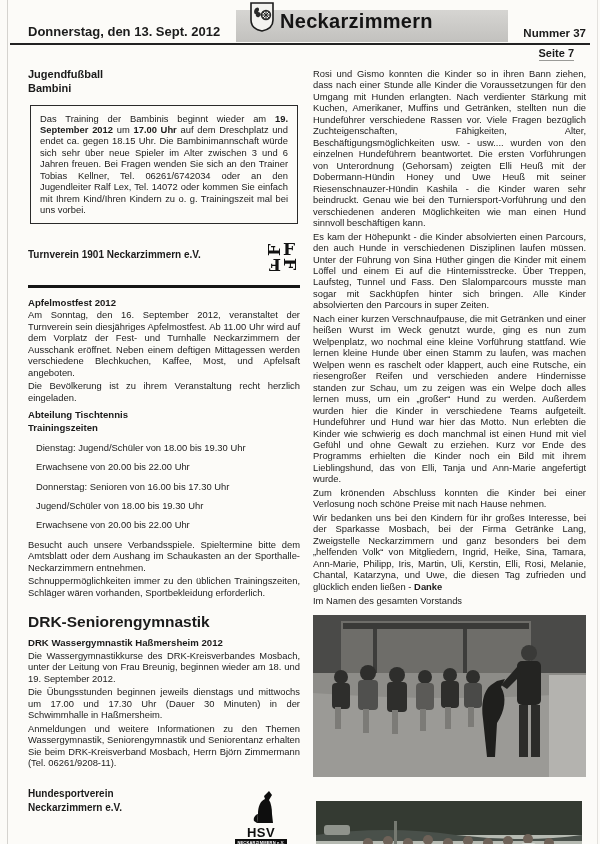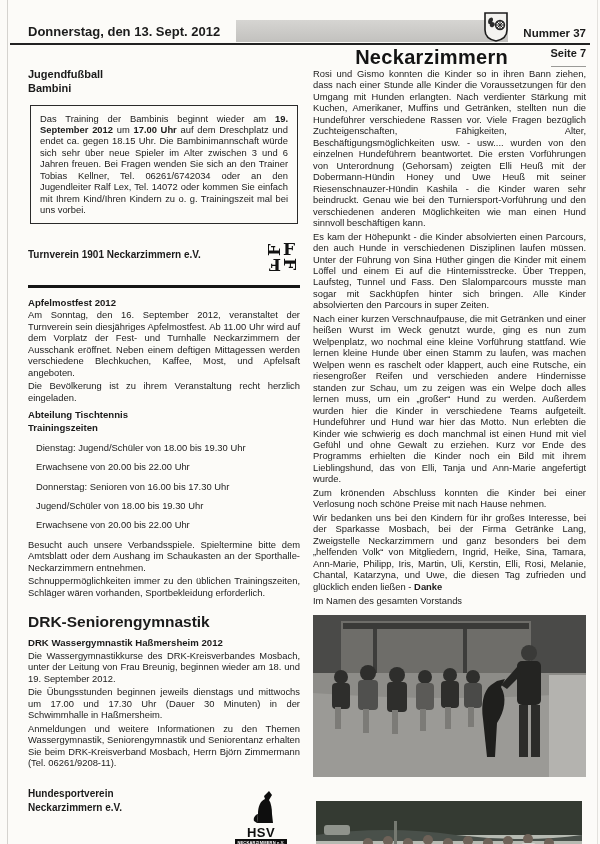--- a/index.html
+++ b/index.html
@@ -4,28 +4,28 @@
 <style>
   html,body{margin:0;padding:0;background:#e9e8e5;}
   .page{position:relative;width:600px;height:844px;background:#fcfbf8;overflow:hidden;
         font-family:"Liberation Sans",sans-serif;color:#1b1b1b;margin:0 auto;}
   .page::before{content:"";position:absolute;left:7px;top:0;bottom:0;width:1px;background:#d5d3cf;}
   .page::after{content:"";position:absolute;right:2px;top:0;bottom:0;width:1px;background:#e3e1dd;}
 
   
   .header{position:absolute;top:16px;left:28px;right:14px;height:26px;}
   .date{position:absolute;left:0;bottom:3px;font-weight:bold;font-size:13px;}
-  .titlebar{position:absolute;left:208px;right:78px;bottom:0;height:22px;
-            background:linear-gradient(180deg,#d6d5d2,#c2c1be);display:flex;align-items:flex-end;flex-direction:column;}
+  .titlebar{position:absolute;left:208px;right:78px;bottom:0;height:32px;
+            background:linear-gradient(180deg,#d6d5d2,#c2c1be);display:flex;align-items:flex-start;}
   .crest{margin-left:14px;margin-top:-8px;flex:0 0 auto;}
   .masthead{font-size:20px;font-weight:bold;margin-left:6px;letter-spacing:.3px;color:#141414;}
   .issue{position:absolute;right:0;bottom:3px;font-weight:bold;font-size:11.5px;}
   .header-rule{position:absolute;top:43px;left:10px;right:10px;height:2px;background:#222;}
-  .page-num{position:absolute;top:47px;right:14px;font-weight:bold;font-size:11px;
-            border-bottom:1px solid #9a9a97;padding-bottom:7px;}
+  .page-num{position:absolute;top:47px;right:26px;font-weight:bold;font-size:11px;
+            border-bottom:1px solid #9a9a97;padding-bottom:1px;}
 
   
   .cols{position:absolute;top:68px;left:28px;right:14px;display:flex;gap:13px;}
   .col-left{width:272px;flex:0 0 272px;}
   .col-right{width:273px;flex:1;}
 
   p{margin:0 0 2px;font-size:9.4px;line-height:1.22;text-align:justify;}
   .b{font-weight:bold;}
   .mini-head{font-size:11px;font-weight:bold;line-height:1.25;margin:0;}
   .box{border:1.4px solid #2a2a2a;padding:7px 9px;margin:9px 2px 16px 2px;}

